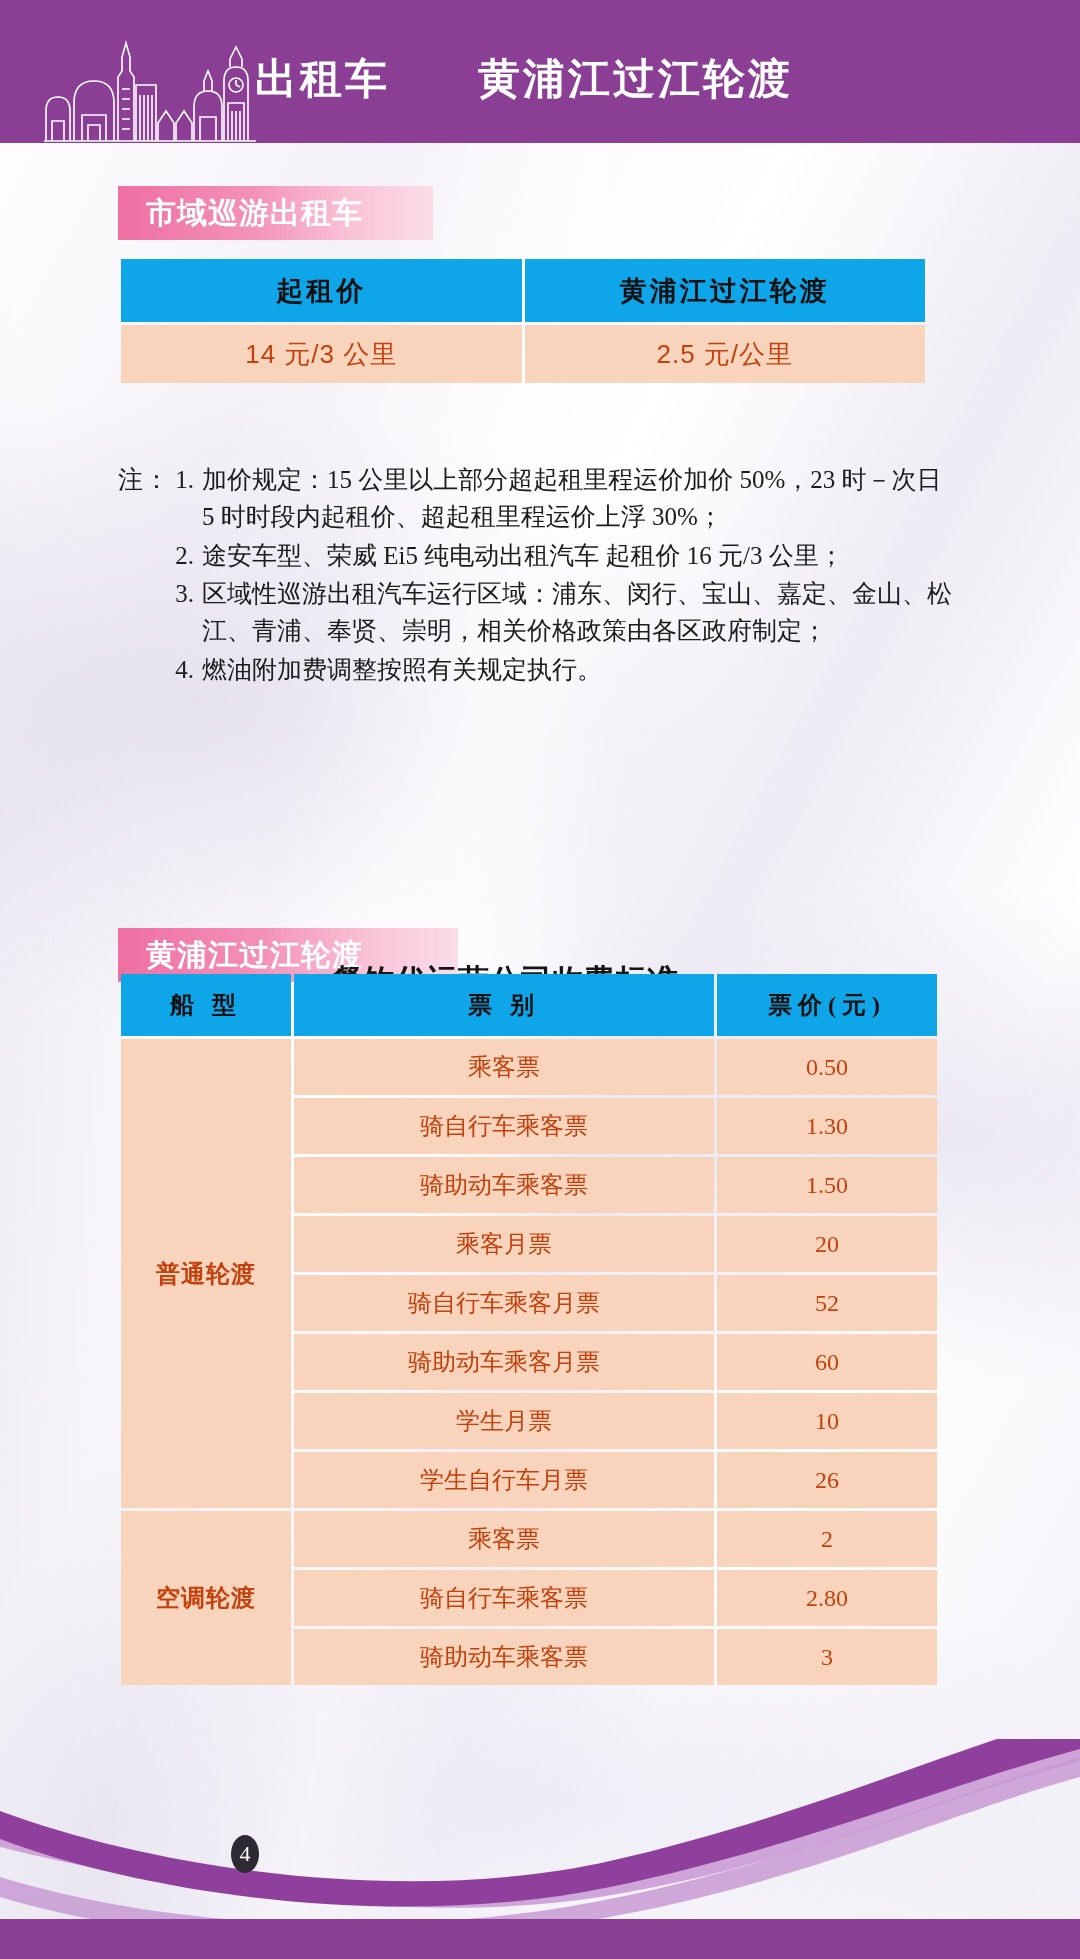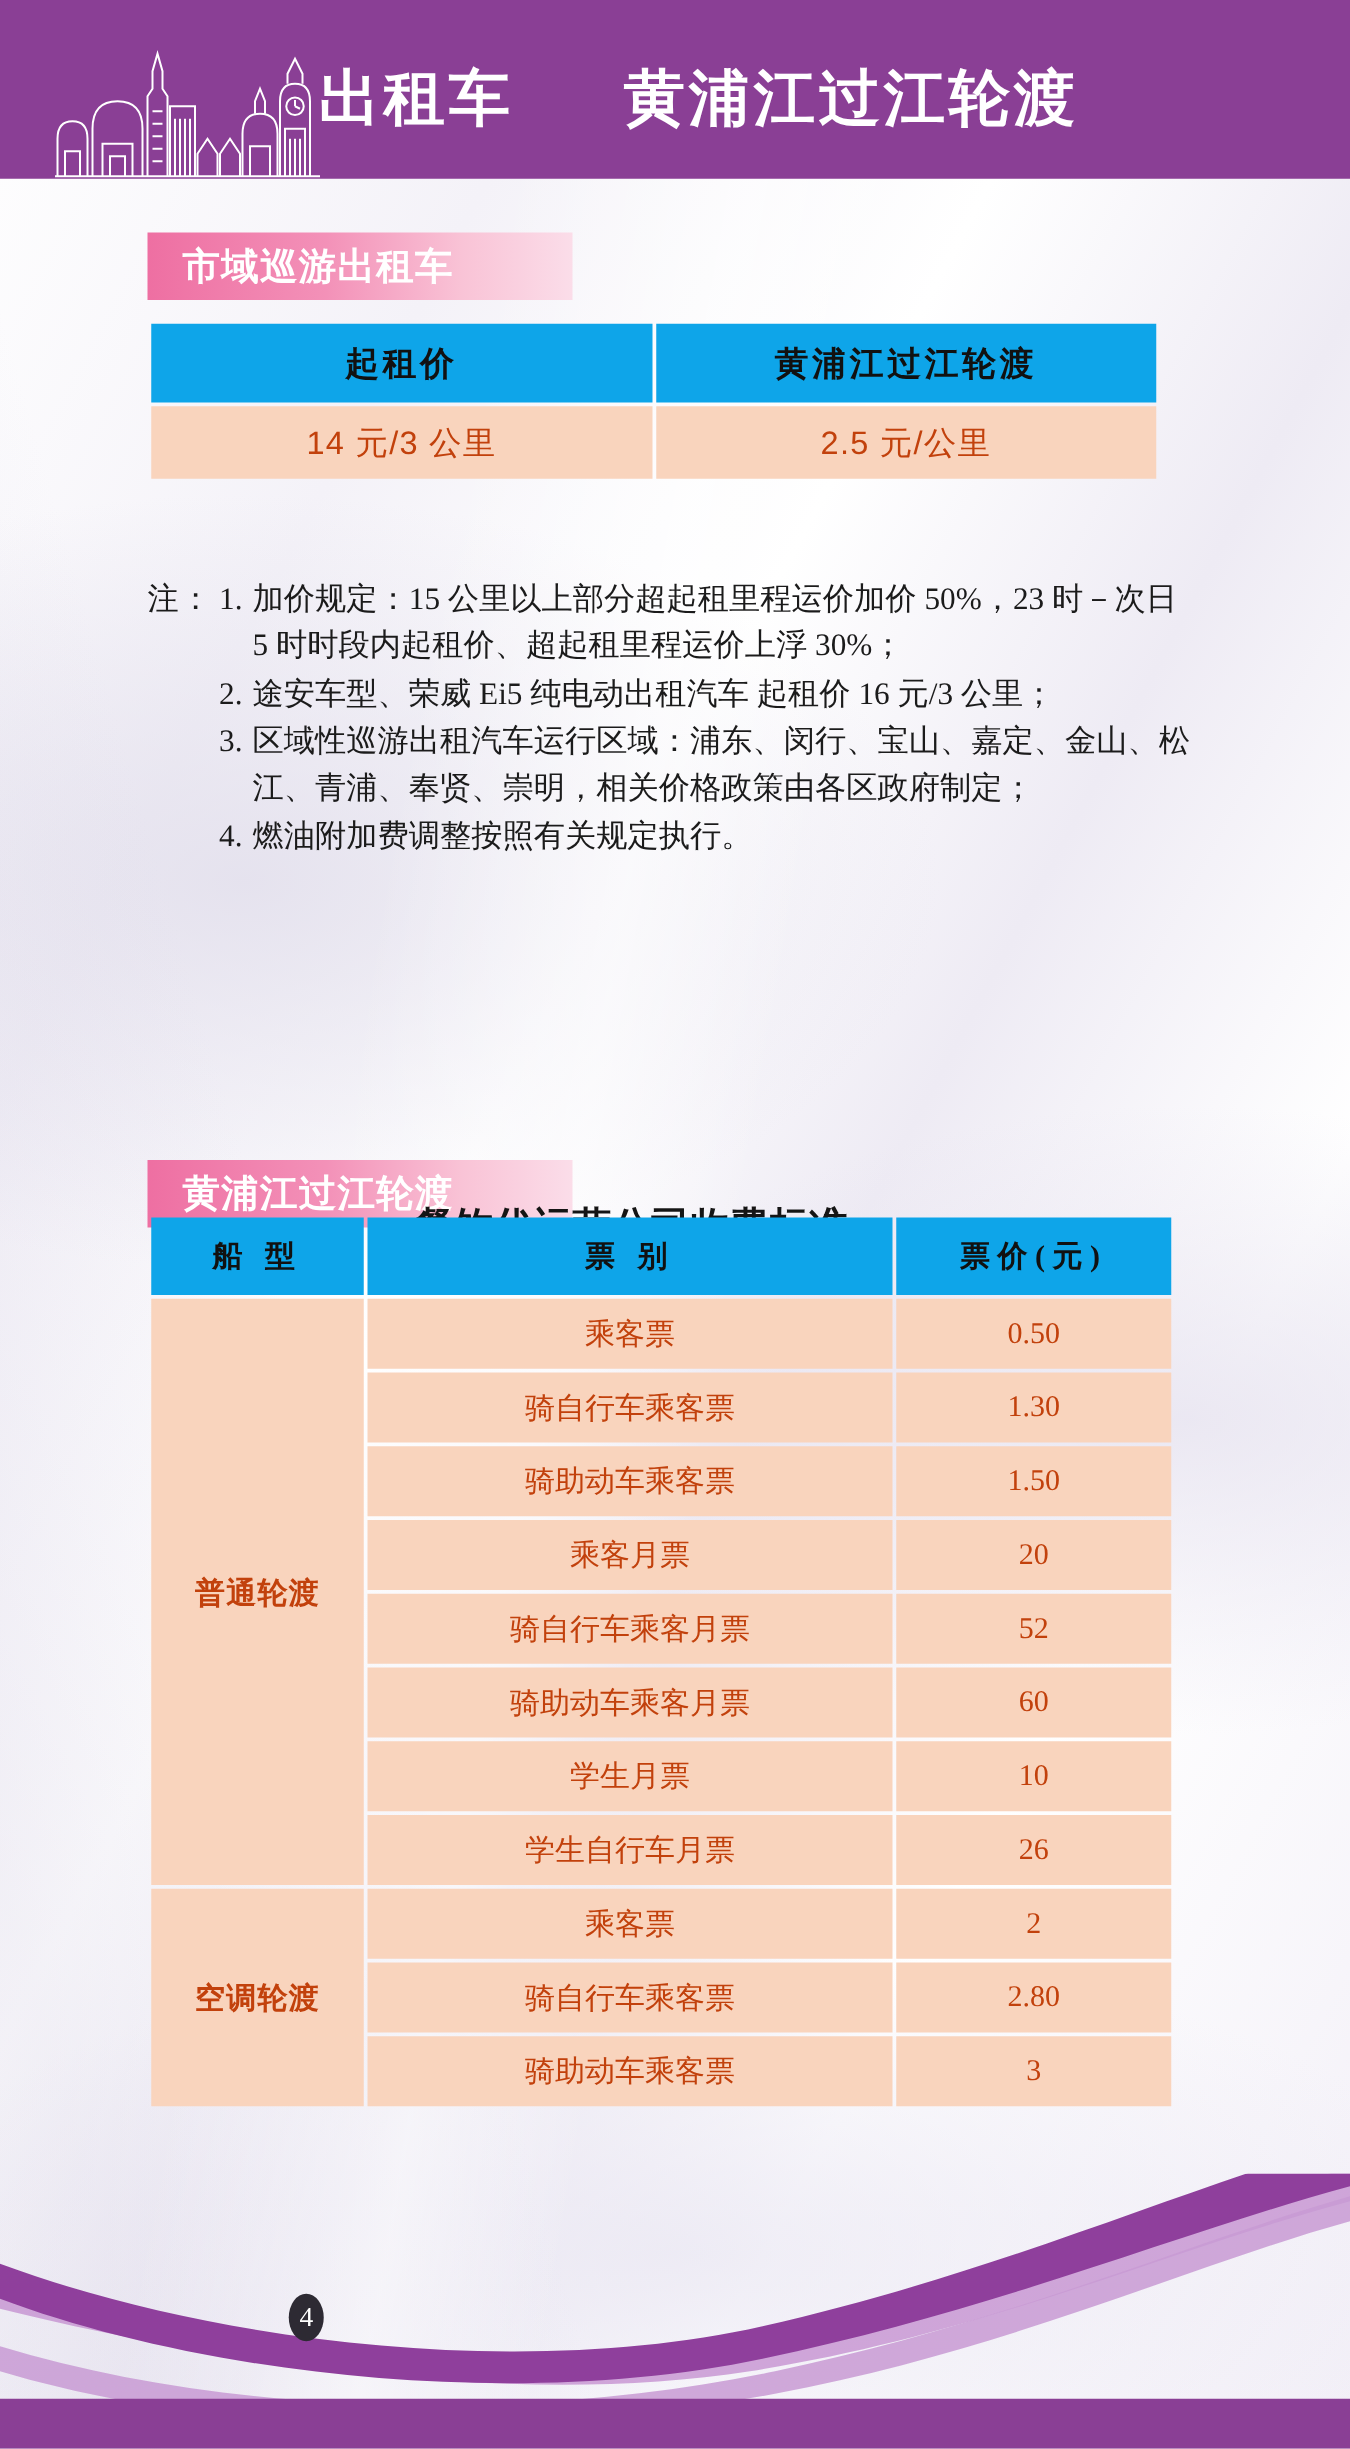--- a/index.html
+++ b/index.html
@@ -53,21 +53,21 @@
     left: 255px;
     top: 0;
     height: 143px;
     display: flex;
     align-items: center;
     gap: 88px;
     padding-top: 14px;
   }
   .header-title {
     color: #ffffff;
-    font-size: 49px;
+    font-size: 42px;
     font-weight: bold;
     letter-spacing: 3px;
     white-space: nowrap;
   }
 
   
   .section { position: absolute; left: 0; width: 1080px; }
   .banner {
     position: relative;
     width: 340px;
@@ -221,21 +221,21 @@
       <path d="M0 104 L212 104"></path>
     </g>
   </svg>
   <div class="header-titles">
     <div class="header-title">出租车</div>
     <div class="header-title">黄浦江过江轮渡</div>
   </div>
 </div>
 
 <div class="section" style="top:186px;">
-  <div class="banner" style="margin-left:118px; width:340px;">
+  <div class="banner" style="margin-left:118px; width:315px;">
     <span class="banner-text">市域巡游出租车</span>
   </div>
 </div>
 
 <div class="section" style="top:256px;">
   <table class="t1" style="margin-left:118px;">
     <thead>
       <tr>
         <th>起租价</th>
         <th>黄浦江过江轮渡</th>

